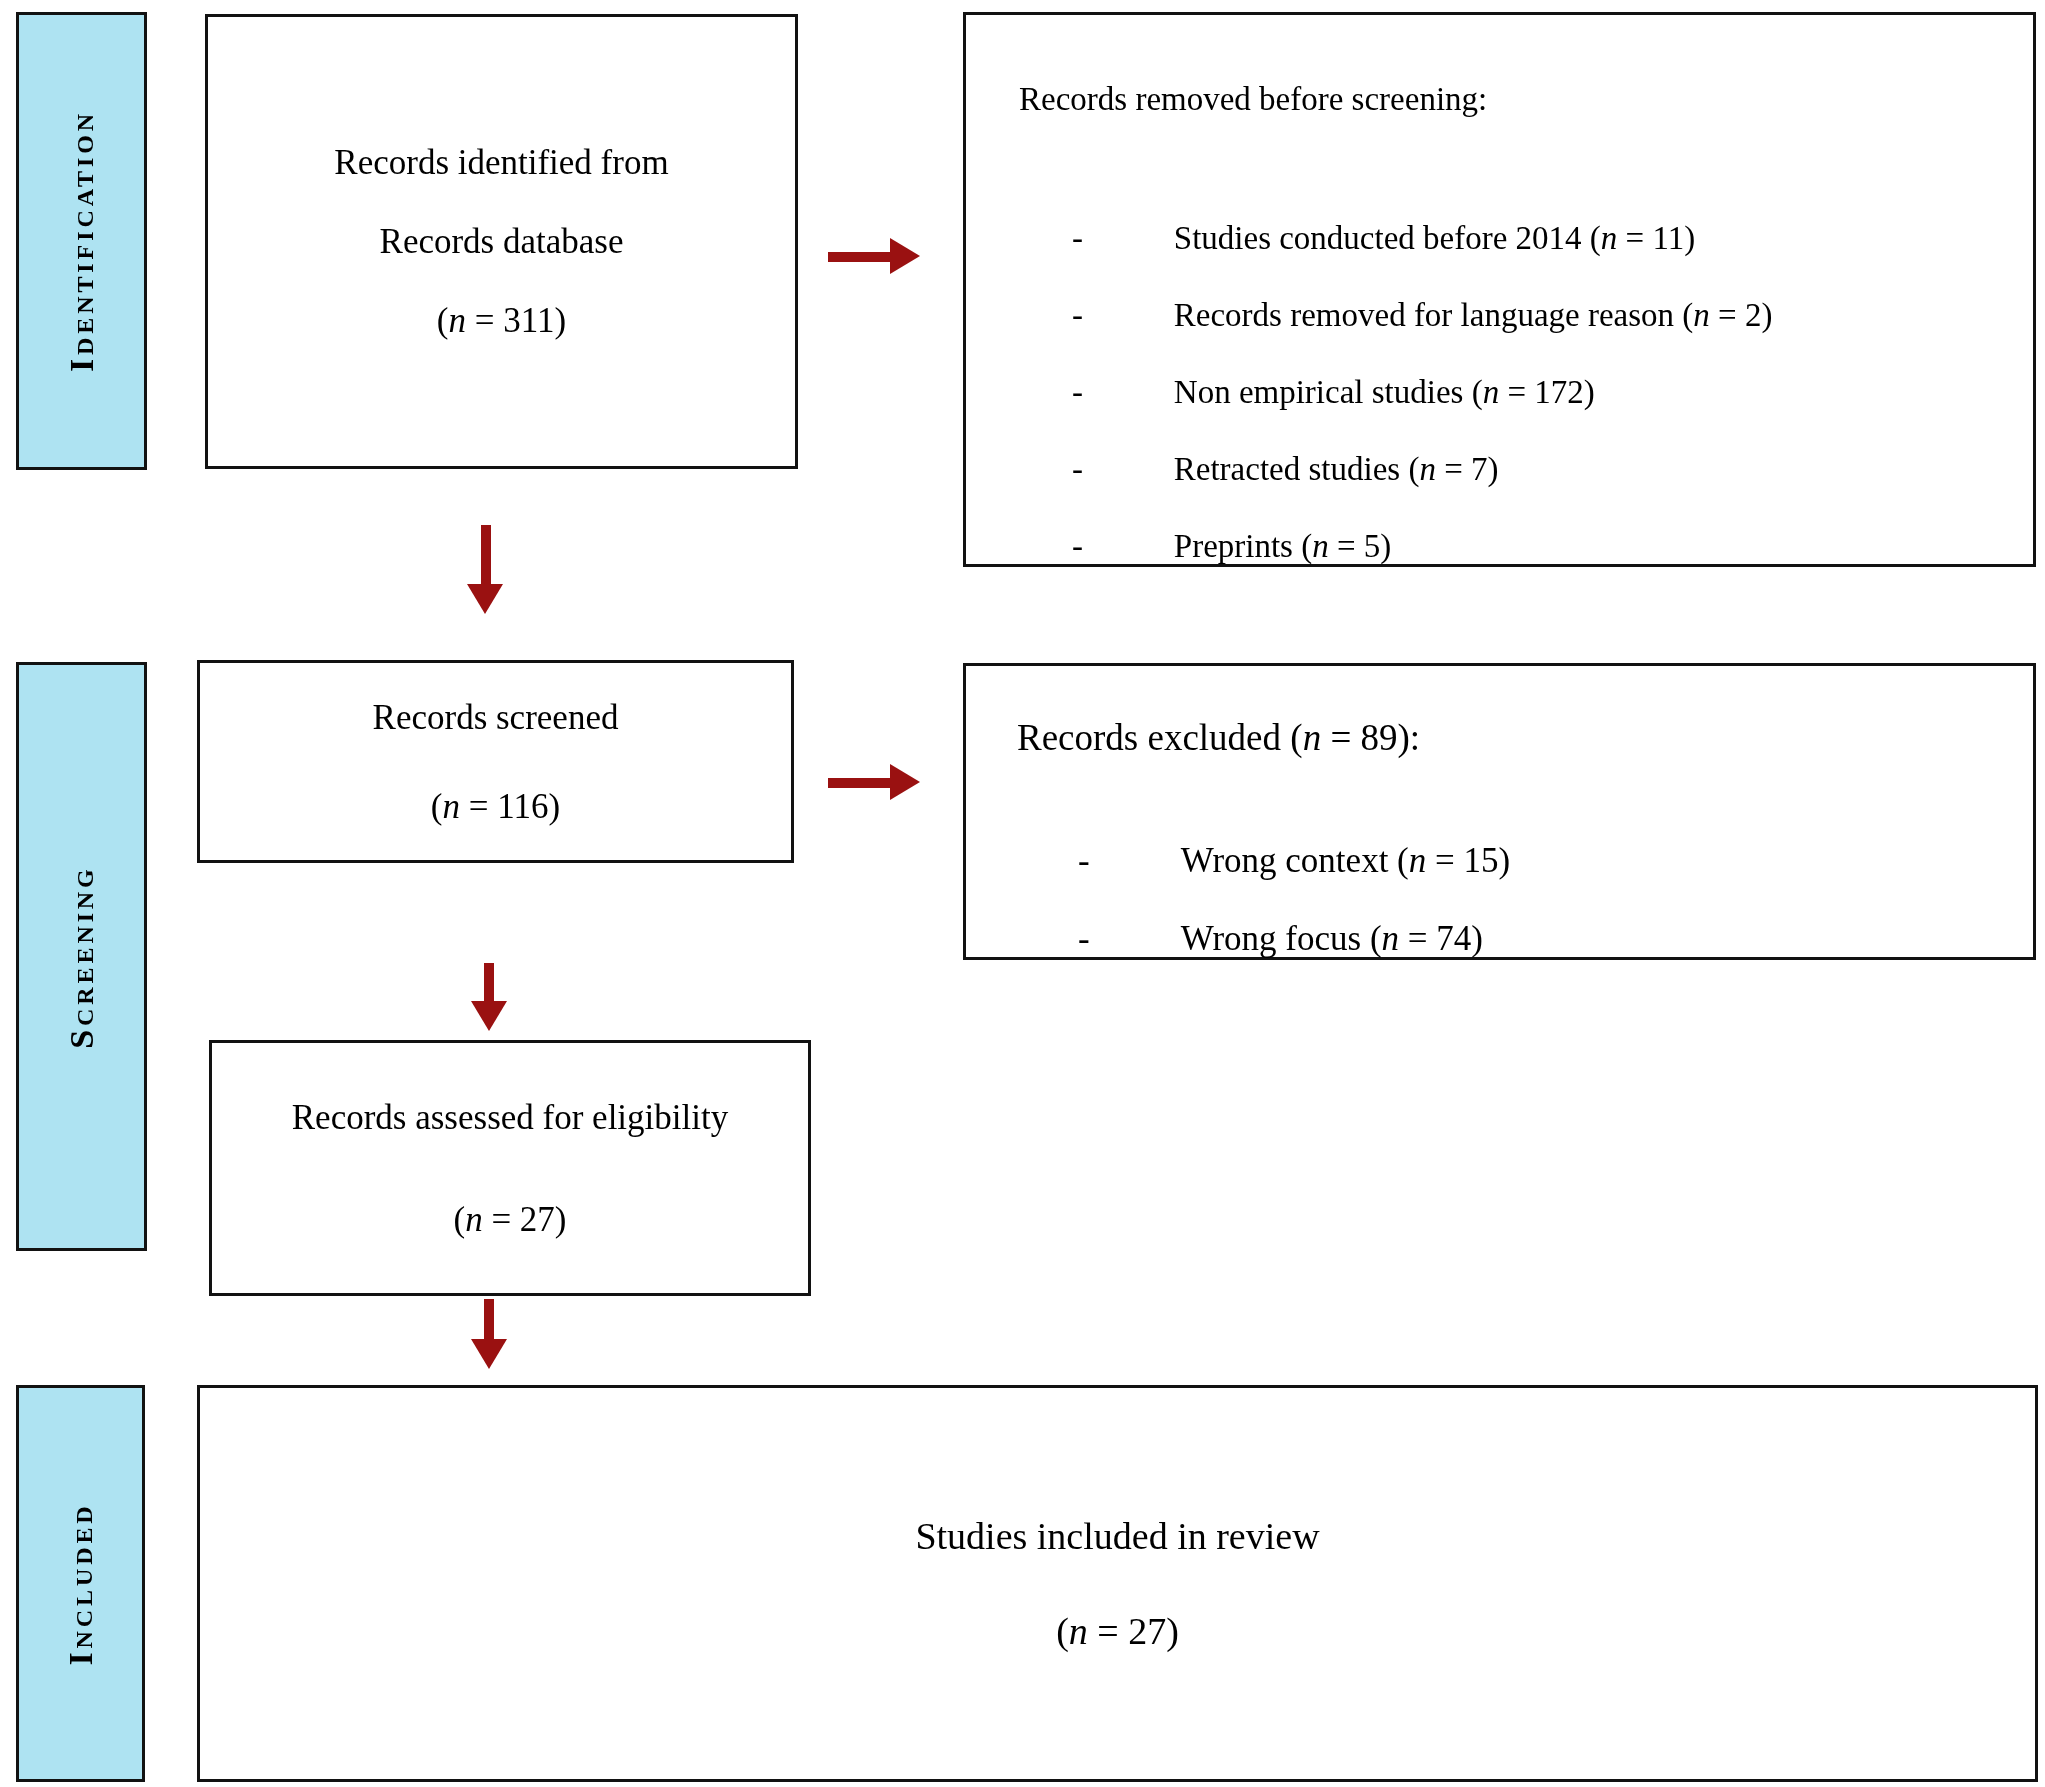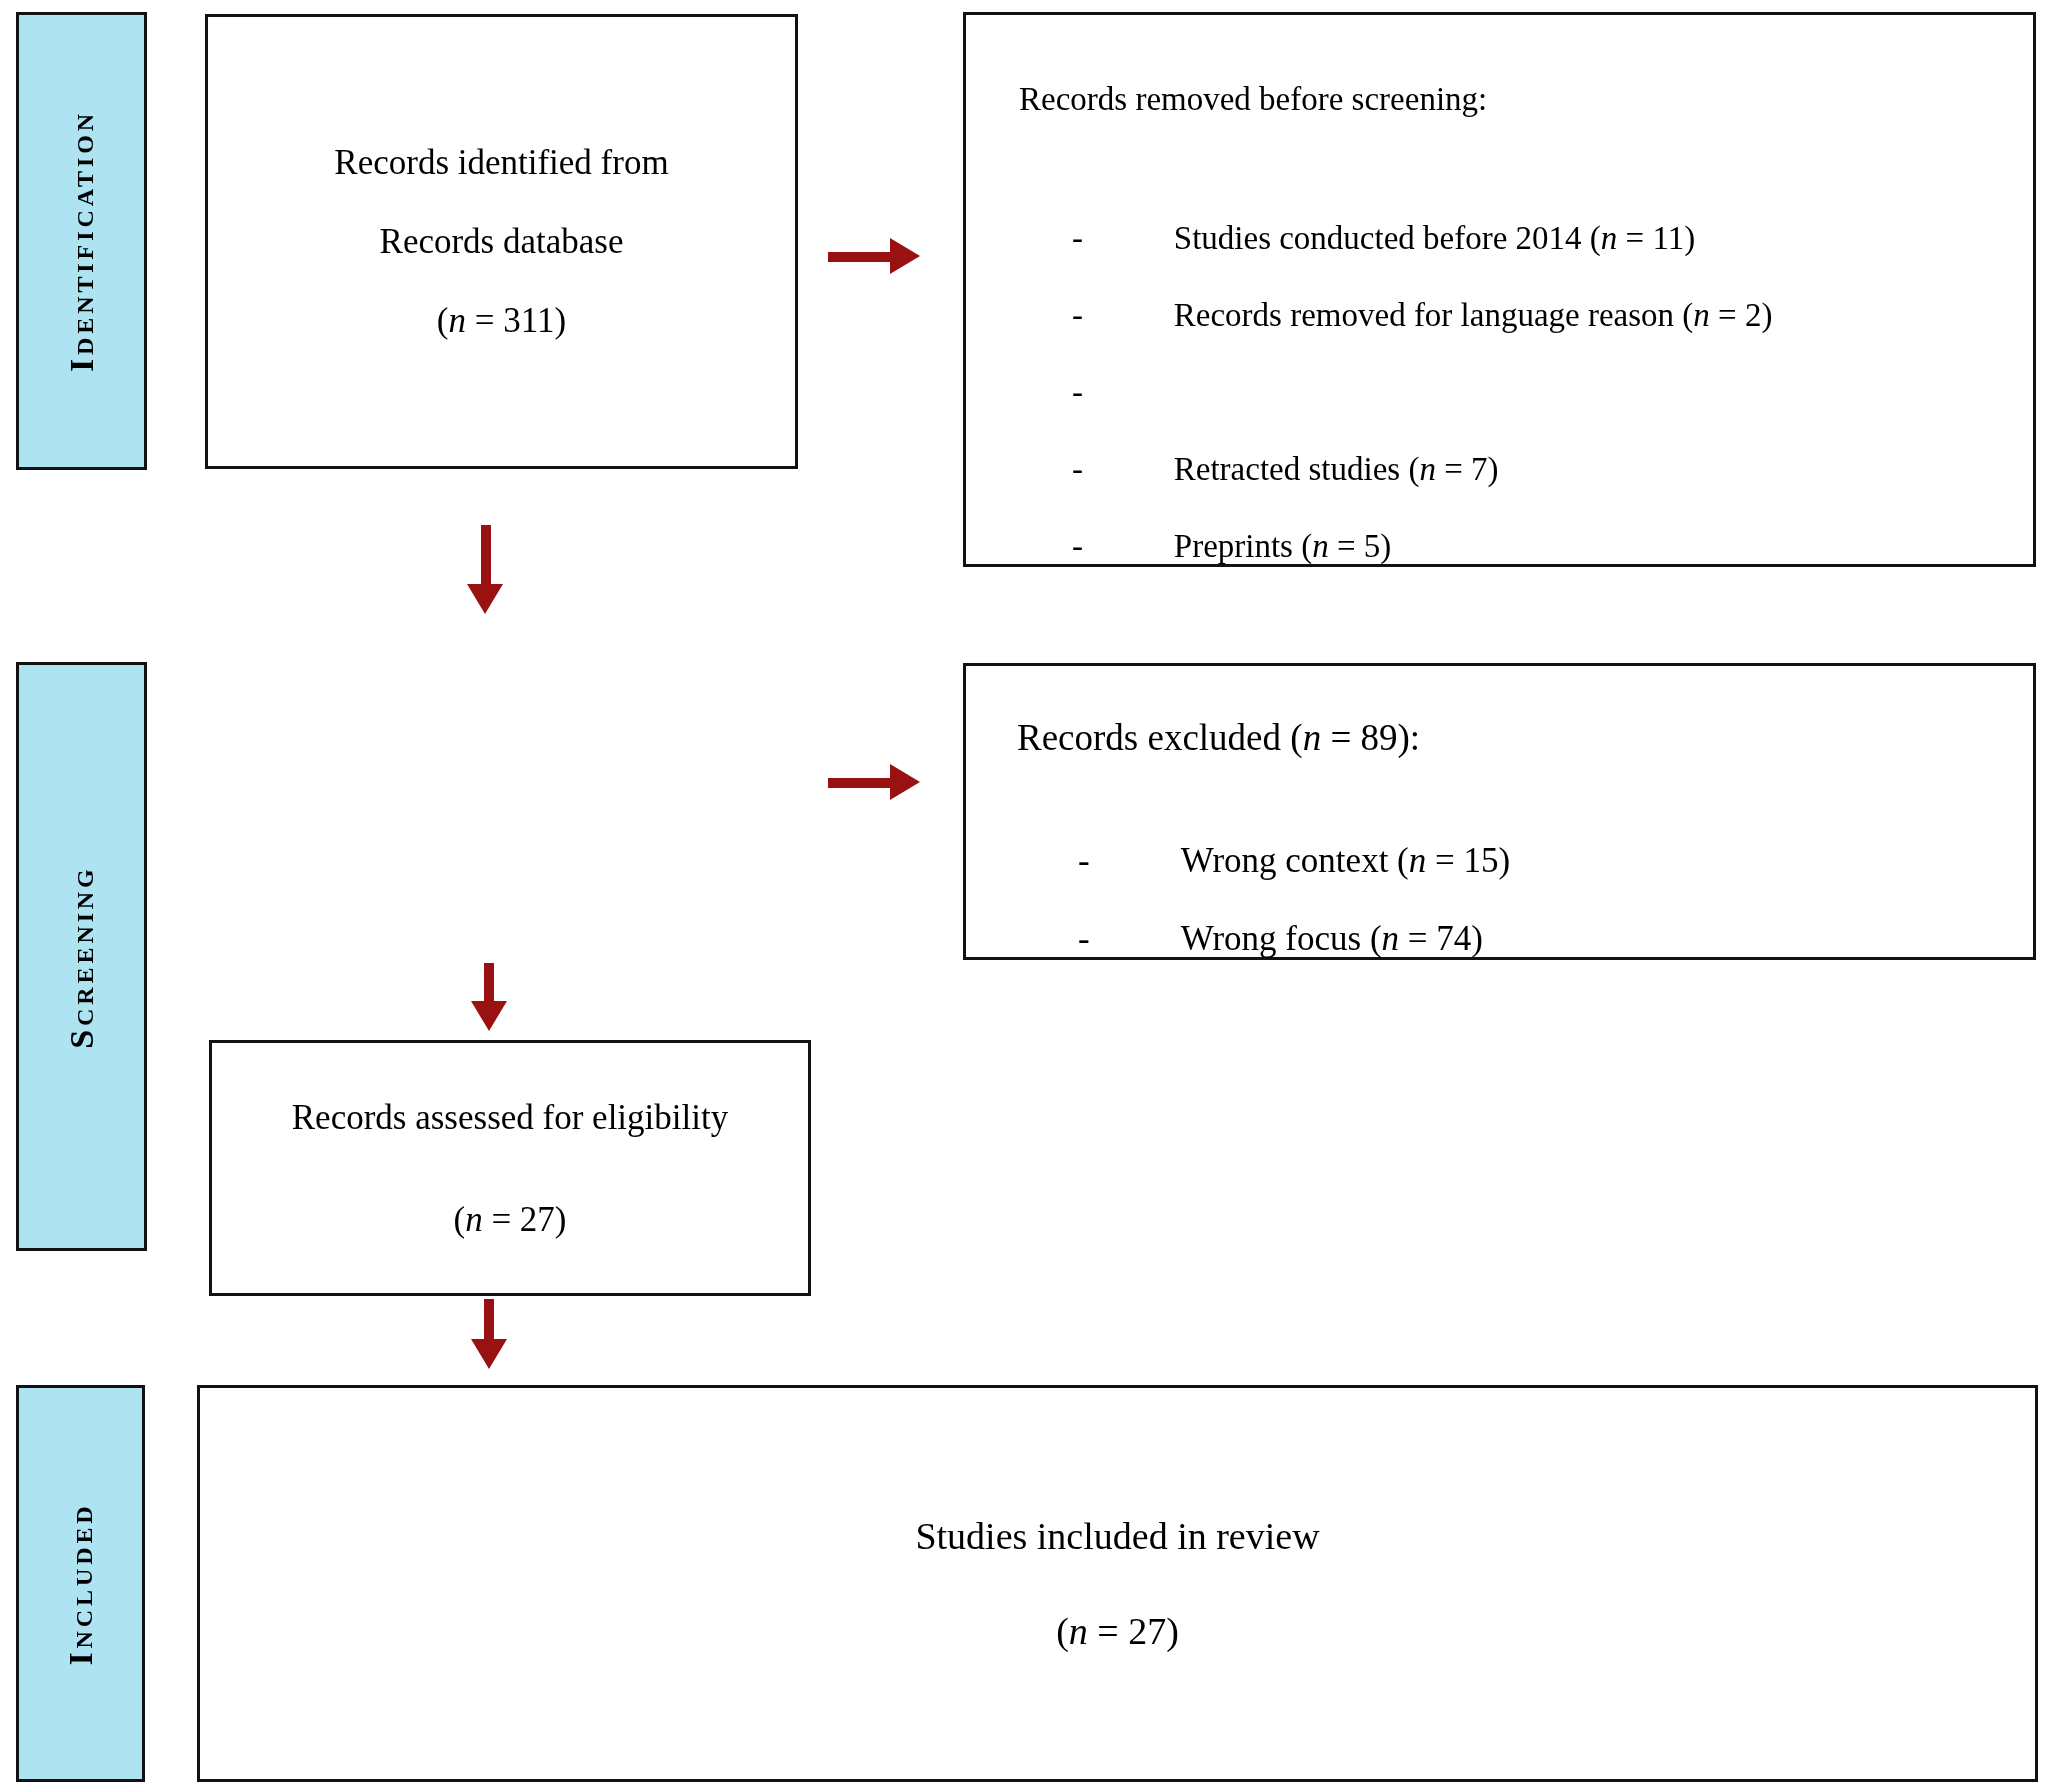--- a/index.html
+++ b/index.html
@@ -75,32 +75,39 @@
         <div class="li">
           <span class="dash" style="margin-left: 53px;">-</span>
           <span class="litext" style="margin-left: 90px;">Studies conducted before 2014 (<i>n</i> = 11)</span>
         </div>
         <div class="li">
           <span class="dash" style="margin-left: 53px;">-</span>
           <span class="litext" style="margin-left: 90px;">Records removed for language reason (<i>n</i> = 2)</span>
         </div>
         <div class="li">
           <span class="dash" style="margin-left: 53px;">-</span>
+          <span class="litext" style="margin-left: 90px;">Non empirical studies (<i>n</i> = 172)</span>
         </div>
         <div class="li">
           <span class="dash" style="margin-left: 53px;">-</span>
           <span class="litext" style="margin-left: 90px;">Retracted studies (<i>n</i> = 7)</span>
         </div>
         <div class="li">
           <span class="dash" style="margin-left: 53px;">-</span>
           <span class="litext" style="margin-left: 90px;">Preprints (<i>n</i> = 5)</span>
         </div>
       </div>
   </div>
 
+  <div class="box" style="left:197px;top:660px;width:597px;height:203px;">
+    <div class="lines" style="gap:52px;">
+        <div class="bline">Records screened</div>
+        <div class="bline">(<i>n</i> = 116)</div>
+      </div>
+  </div>
 
   <div class="box thick detail" id="boxB" style="left:963px;top:663px;width:1073px;height:297px;padding:53px 19.7px 0 51px;">
     <div class="dtitle">Records excluded (<i>n</i> = 89):</div>
     <div class="ditems" style="margin-top:39px;gap:41px;">
         <div class="li">
           <span class="dash" style="margin-left: 61px;">-</span>
           <span class="litext" style="margin-left: 91px;">Wrong context (<i>n</i> = 15)</span>
         </div>
         <div class="li">
           <span class="dash" style="margin-left: 61px;">-</span>

